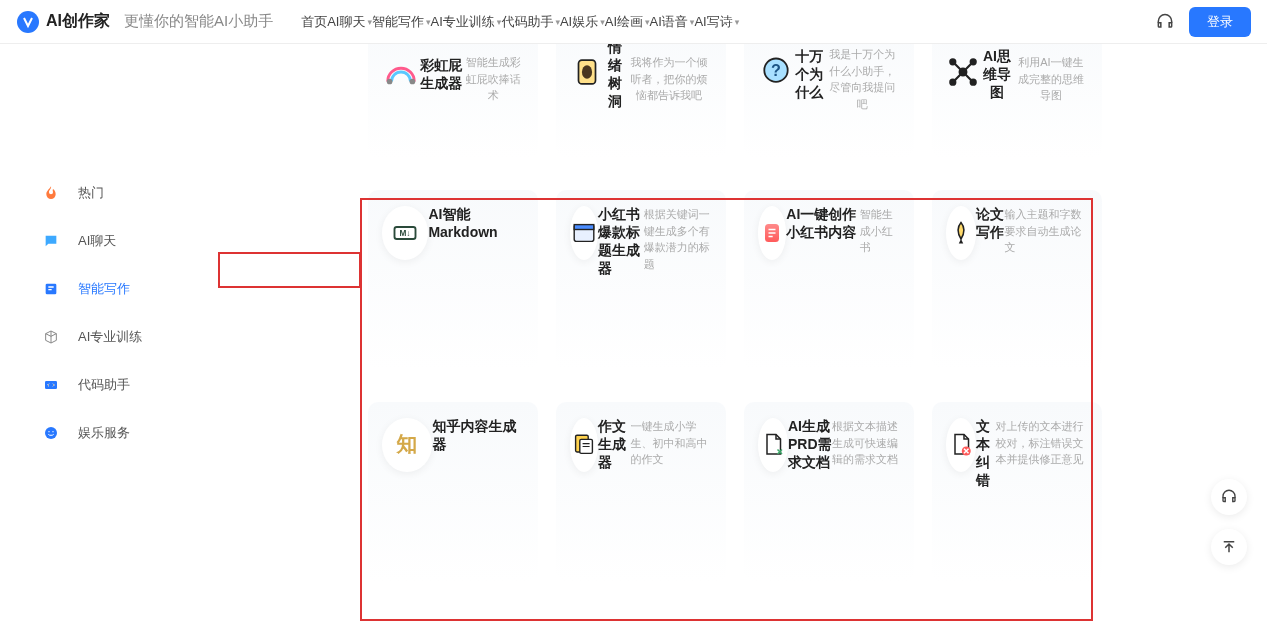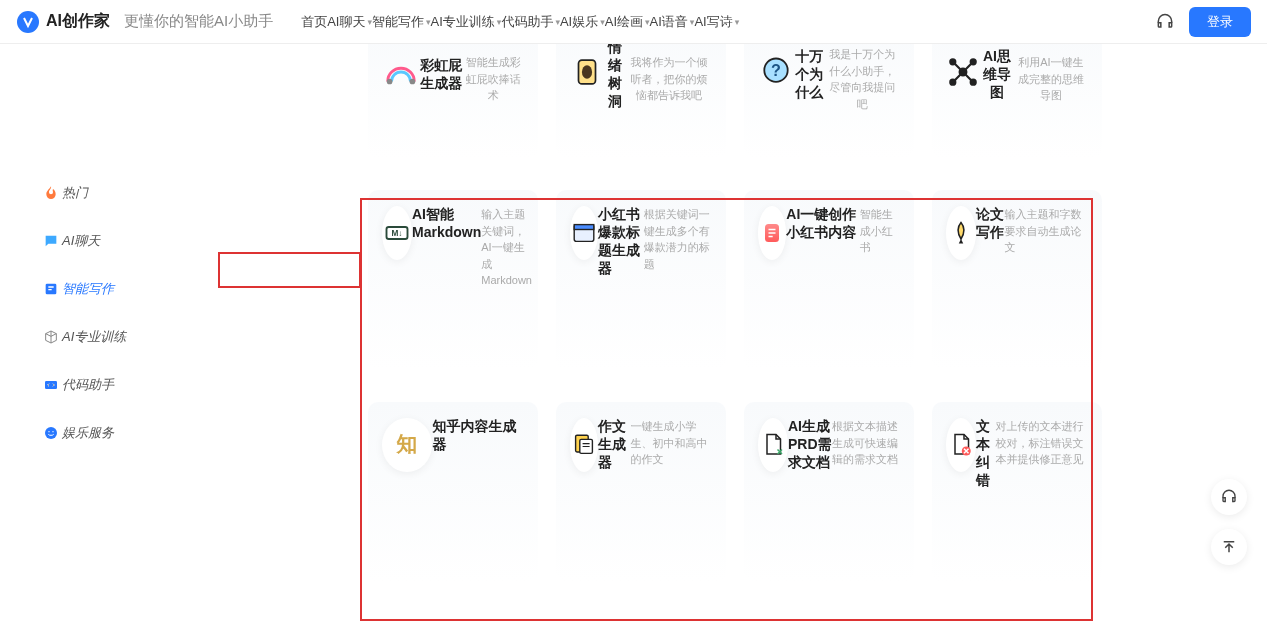--- a/index.html
+++ b/index.html
@@ -14,21 +14,21 @@
 .nav { display: flex; flex: 1; }
 .nav-item { font-size: 13px; color: #444; cursor: pointer; display: flex; align-items: center; gap: 2px; }
 .chev { font-size: 9px; color: #999; }
 .header-right { display: flex; align-items: center; gap: 14px; }
 .headset-icon { width: 20px; height: 20px; color: #444; }
 .login-btn { background: #2878ff; color: #fff; border: none; border-radius: 6px; padding: 6px 18px; font-size: 13px; cursor: pointer; }
 
 
 .main { display: flex; height: 581px; }
 .sidebar { width: 220px; padding-top: 130px; }
-.sb-item { display: flex; align-items: center; gap: 2px; padding: 10px 20px 10px 42px; font-size: 13px; color: #555; cursor: pointer; margin-bottom: 10px; font-style: italic; }
+.sb-item { display: flex; align-items: center; gap: 18px; padding: 10px 20px 10px 42px; font-size: 13px; color: #555; cursor: pointer; margin-bottom: 10px; }
 .sb-item.active { color: #2878ff; }
 .sb-icon { width: 18px; height: 18px; display: flex; align-items: center; justify-content: center; }
 .sb-highlight { position: absolute; left: 218px; top: 252px; width: 143px; height: 36px; border: 2px solid #d33; pointer-events: none; }
 .grid-highlight { position: absolute; left: 360px; top: 198px; width: 733px; height: 423px; border: 2px solid #d33; pointer-events: none; }
 
 
 .content { flex: 1; padding: 0 10px 0 0; overflow-y: auto; }
 .grid { display: grid; grid-template-columns: repeat(4, 170px); gap: 18px; justify-content: start; margin-left: 148px; }
 .row-top { margin-top: -26px; margin-bottom: 32px; }
 .row-mid { margin-bottom: 32px; }
@@ -191,21 +191,20 @@
       </div>
     <div class="grid row-mid" id="row-mid">
         <div class="card">
           <div class="card-icon">
             <svg viewBox="0 0 40 40" width="30" height="30">
               <rect x="6" y="12" width="28" height="16" rx="3" fill="none" stroke="#2a4a3a" stroke-width="2.5"></rect>
               <text x="20" y="24" text-anchor="middle" font-size="11" font-weight="bold" fill="#2a4a3a">M↓</text>
             </svg>
           </div>
           <div class="card-title">AI智能Markdown</div>
-          <div class="card-desc">输入主题关键词，AI一键生成Markdown</div>
         </div>
         <div class="card">
           <div class="card-icon">
             <svg viewBox="0 0 40 40" width="28" height="28">
               <rect x="6" y="8" width="28" height="24" rx="3" fill="#e8f0ff" stroke="#222" stroke-width="2"></rect>
               <rect x="6" y="8" width="28" height="7" fill="#4a8cff" stroke="#222" stroke-width="2"></rect>
             </svg>
           </div>
           <div class="card-title">小红书爆款标题生成器</div>
           <div class="card-desc">根据关键词一键生成多个有爆款潜力的标题</div>

